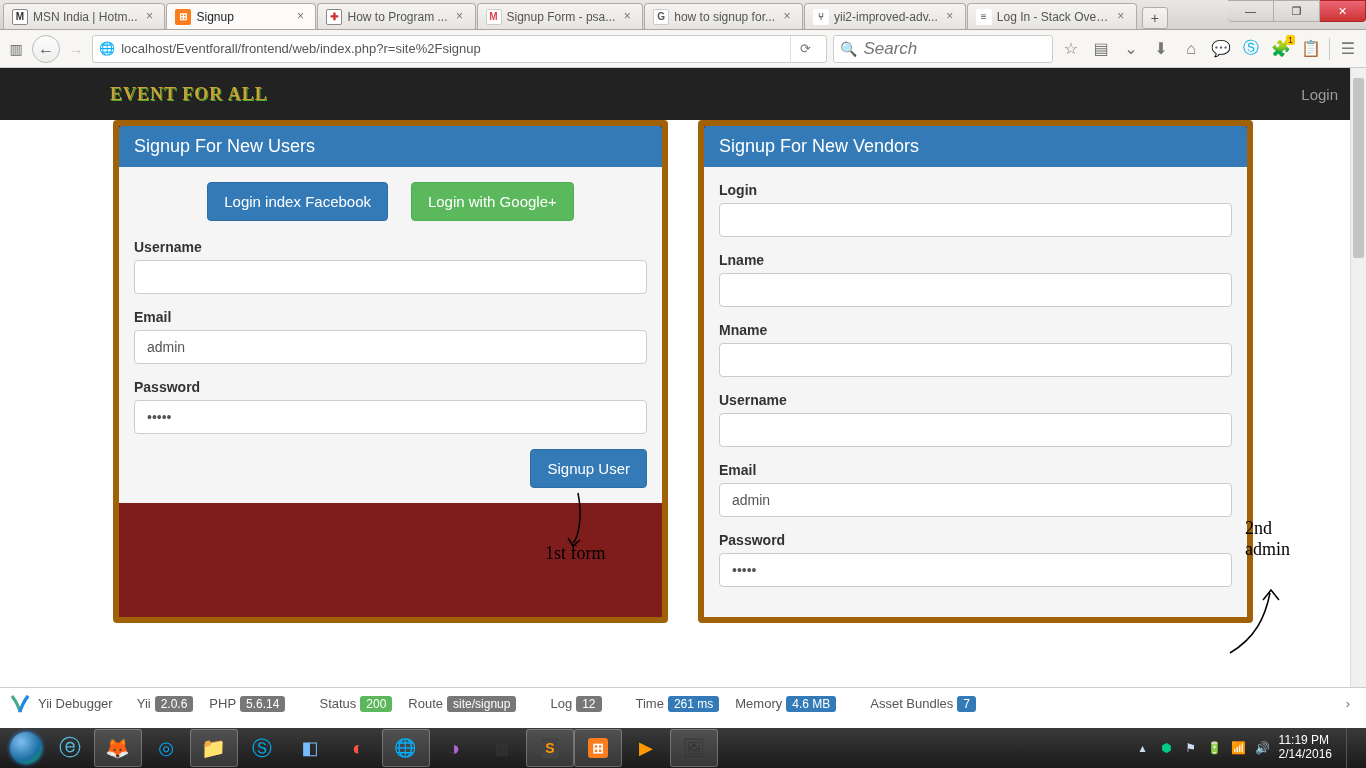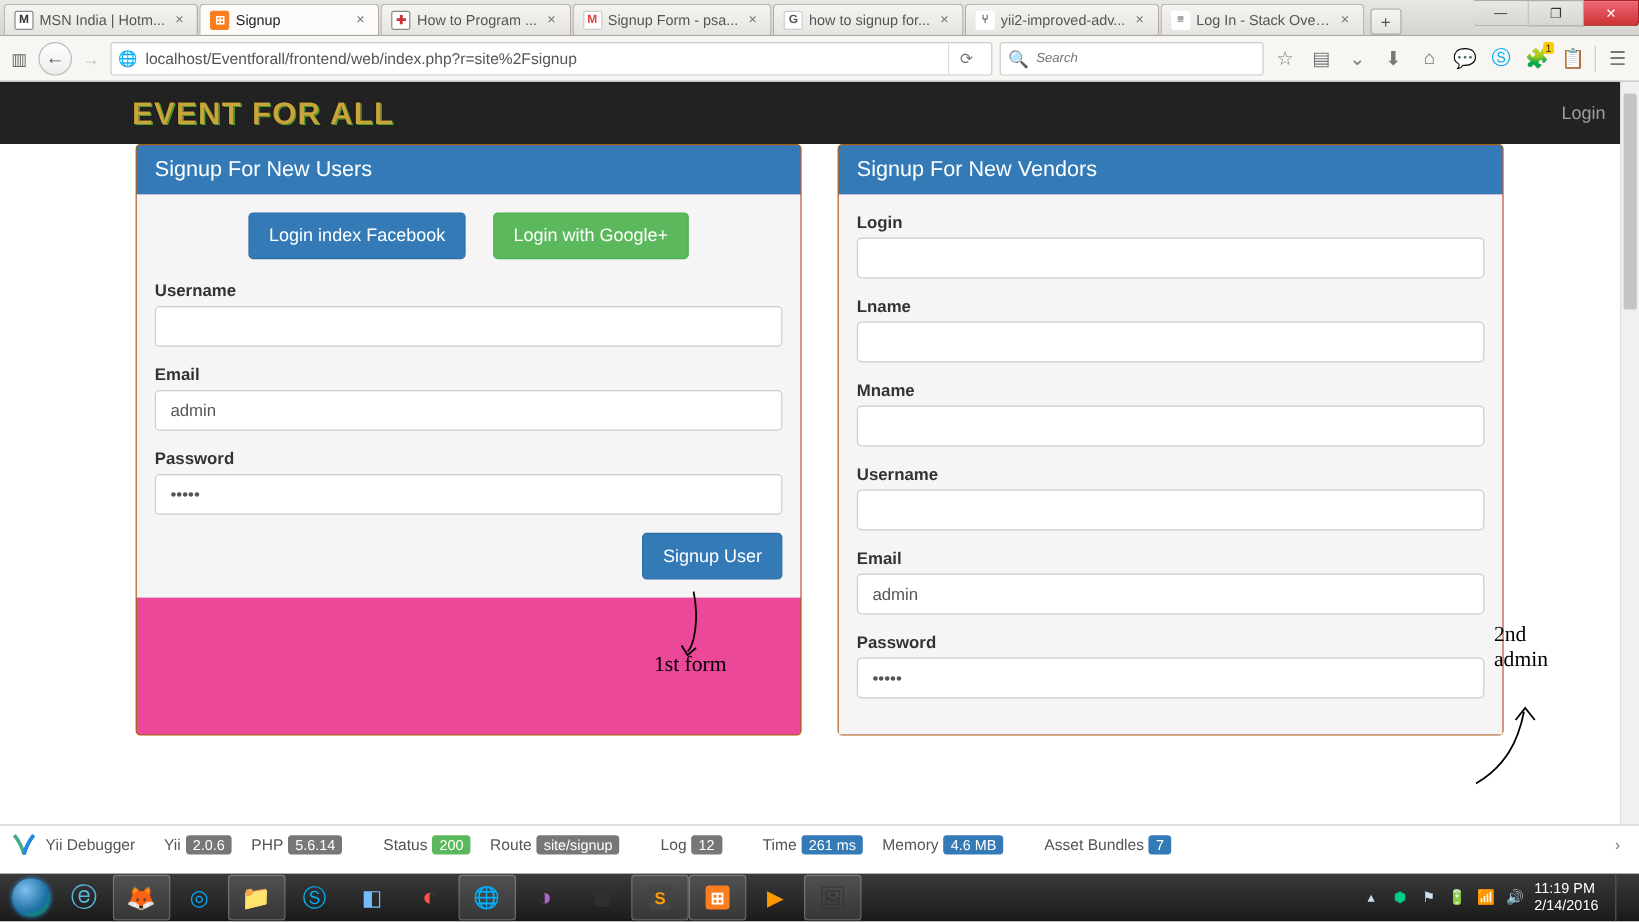--- a/index.html
+++ b/index.html
@@ -20,32 +20,32 @@
   .wbtn.min { border-radius:0 0 0 4px;}
 
   
   .toolbar { height:38px; background:#f7f6f3; border-bottom:1px solid #ccc; display:flex; align-items:center; padding:0 6px; gap:6px;}
   .sqbtn { width:20px; height:20px; border-radius:3px; display:flex; align-items:center; justify-content:center; color:#666; font-size:14px;}
   .circlebtn { width:28px; height:28px; border:1px solid #bbb; border-radius:50%; display:flex; align-items:center; justify-content:center; background:linear-gradient(#fdfdfd,#eee); color:#555; font-size:16px;}
   .urlfield { flex:1; height:28px; border:1px solid #ccc; border-radius:3px; background:#fff; display:flex; align-items:center; padding:0 6px; gap:6px; font-size:13px; color:#555;}
   .urlfield input { border:none; outline:none; flex:1; font-size:13px; color:#555; background:transparent;}
   .reloadbox { width:30px; height:26px; border-left:1px solid #ddd; display:flex; align-items:center; justify-content:center; color:#777; margin-left:4px;}
   .searchbox { width:220px; height:28px; border:1px solid #ccc; border-radius:3px; background:#fff; display:flex; align-items:center; padding:0 6px; gap:6px; color:#888;}
-  .searchbox input { border:none; outline:none; flex:1; font-size:11px; font-style:italic; color:#888; background:transparent;}
+  .searchbox input { border:none; outline:none; flex:1; font-size:17px; font-style:italic; color:#888; background:transparent;}
   .toolicon { width:24px; height:24px; display:flex; align-items:center; justify-content:center; color:#777; font-size:16px; position:relative;}
   .badge1 { position:absolute; top:-2px; right:-2px; background:#fc0; color:#333; font-size:9px; padding:0 2px; border-radius:2px;}
 
   
   .viewport { position:relative; height:620px; overflow:hidden; background:#fff;}
   .navbar { height:52px; background:#222; display:flex; align-items:center; justify-content:space-between; padding:0 16px 0 110px;}
-  .brand { font-family: Liberation Sans, sans-serif; font-weight:bold; letter-spacing:1px; font-size:26px; color:#c9a43b; text-shadow:0 0 1px #000, 1px 1px 0 #5b3;}
+  .brand { font-family: Liberation Serif, serif; font-weight:bold; letter-spacing:1px; font-size:18px; color:#c9a43b; text-shadow:0 0 1px #000, 1px 1px 0 #5b3;}
   .navlogin { color:#9d9d9d; font-size:15px; padding:8px 12px;}
 
   .container { width:1140px; margin:0 auto; display:flex; gap:30px; padding-top:0;}
-  .panel { border:1px solid #a16207; border-radius:4px; flex:1; background:#ec4899; margin-top:0;}
+  .panel { border:6px solid #a16207; border-radius:4px; flex:1; background:#7f1d1d; margin-top:0;}
   .panel-heading { background:#337ab7; color:#fff; padding:10px 15px; font-size:18px; font-weight:500; border-radius:3px 3px 0 0;}
   .panel-body { padding:15px; background:#f5f5f5;}
   .social-row { text-align:center; margin-bottom:18px;}
   .btn { display:inline-block; padding:10px 16px; font-size:15px; border-radius:4px; cursor:pointer; color:#fff; border:1px solid transparent; font-weight:500;}
   .btn-primary { background:#337ab7; border-color:#2e6da4;}
   .btn-success { background:#5cb85c; border-color:#4cae4c;}
   .form-group { margin-bottom:15px;}
   .form-group label { display:block; font-weight:700; margin-bottom:5px; color:#333;}
   .form-control { width:100%; height:34px; padding:6px 12px; font-size:14px; color:#555; background:#fff; border:1px solid #ccc; border-radius:4px;}
   .panel .actions { text-align:right;}

